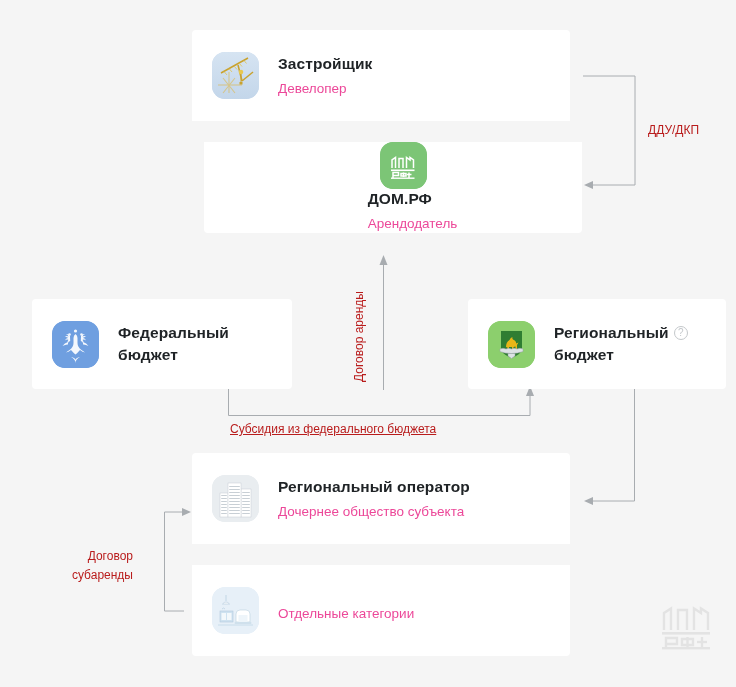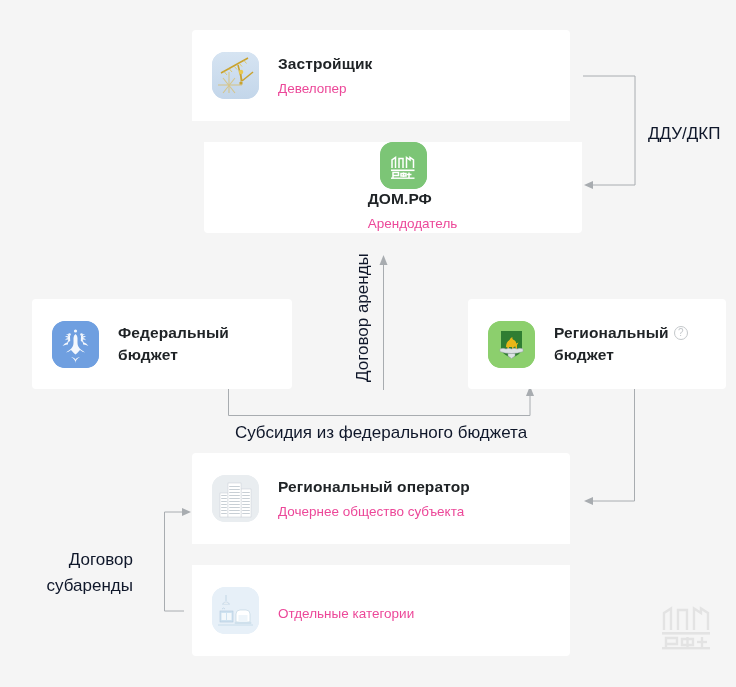--- a/index.html
+++ b/index.html
@@ -62,31 +62,31 @@
 
   
   .ico-svg { display:block; width:100%; height:100%; }
 
   
   .conn { position: absolute; }
   .conn svg { display: block; overflow: visible; }
 
   .conn-label {
     position: absolute;
-    font-size: 17px;
-    color: #0f172a;
+    font-size: 12px;
+    color: #b91c1c;
     line-height: 1.55;
     white-space: pre-line;
   }
   .conn-label.vert {
     transform: rotate(180deg);
     writing-mode: vertical-rl;
     white-space: nowrap;
   }
-  .conn-label.center { text-align: center; }
+  .conn-label.center { text-align: left; text-decoration: underline; }
   .conn-label.right  { text-align: right; }
 
   
   .watermark { position: absolute; opacity: 1; }
 </style>
 </head>
 <body>
 
 <div id="stage">
 

